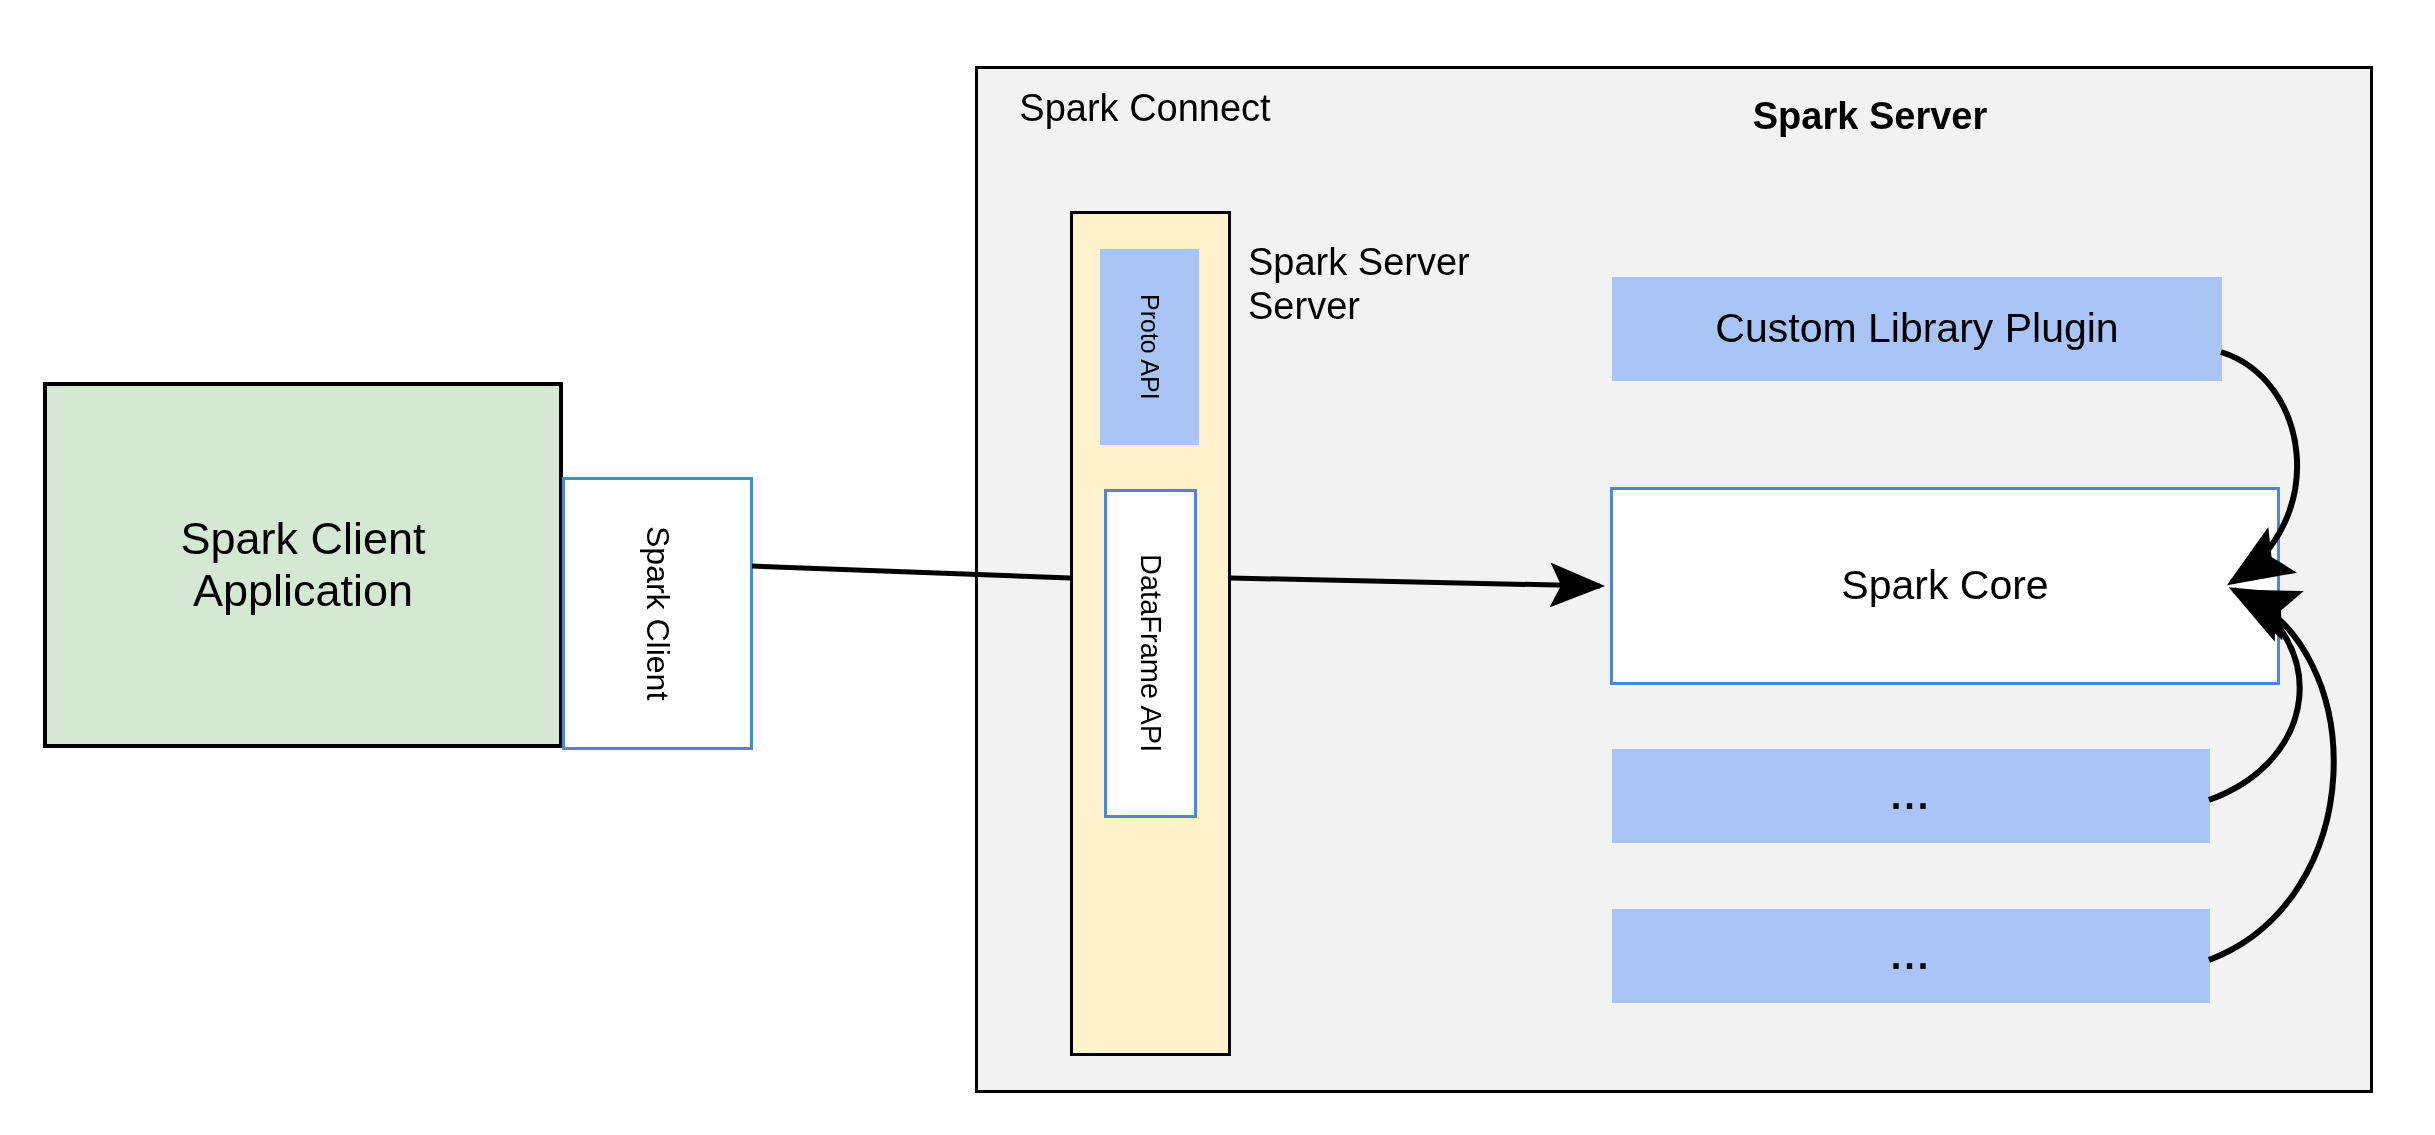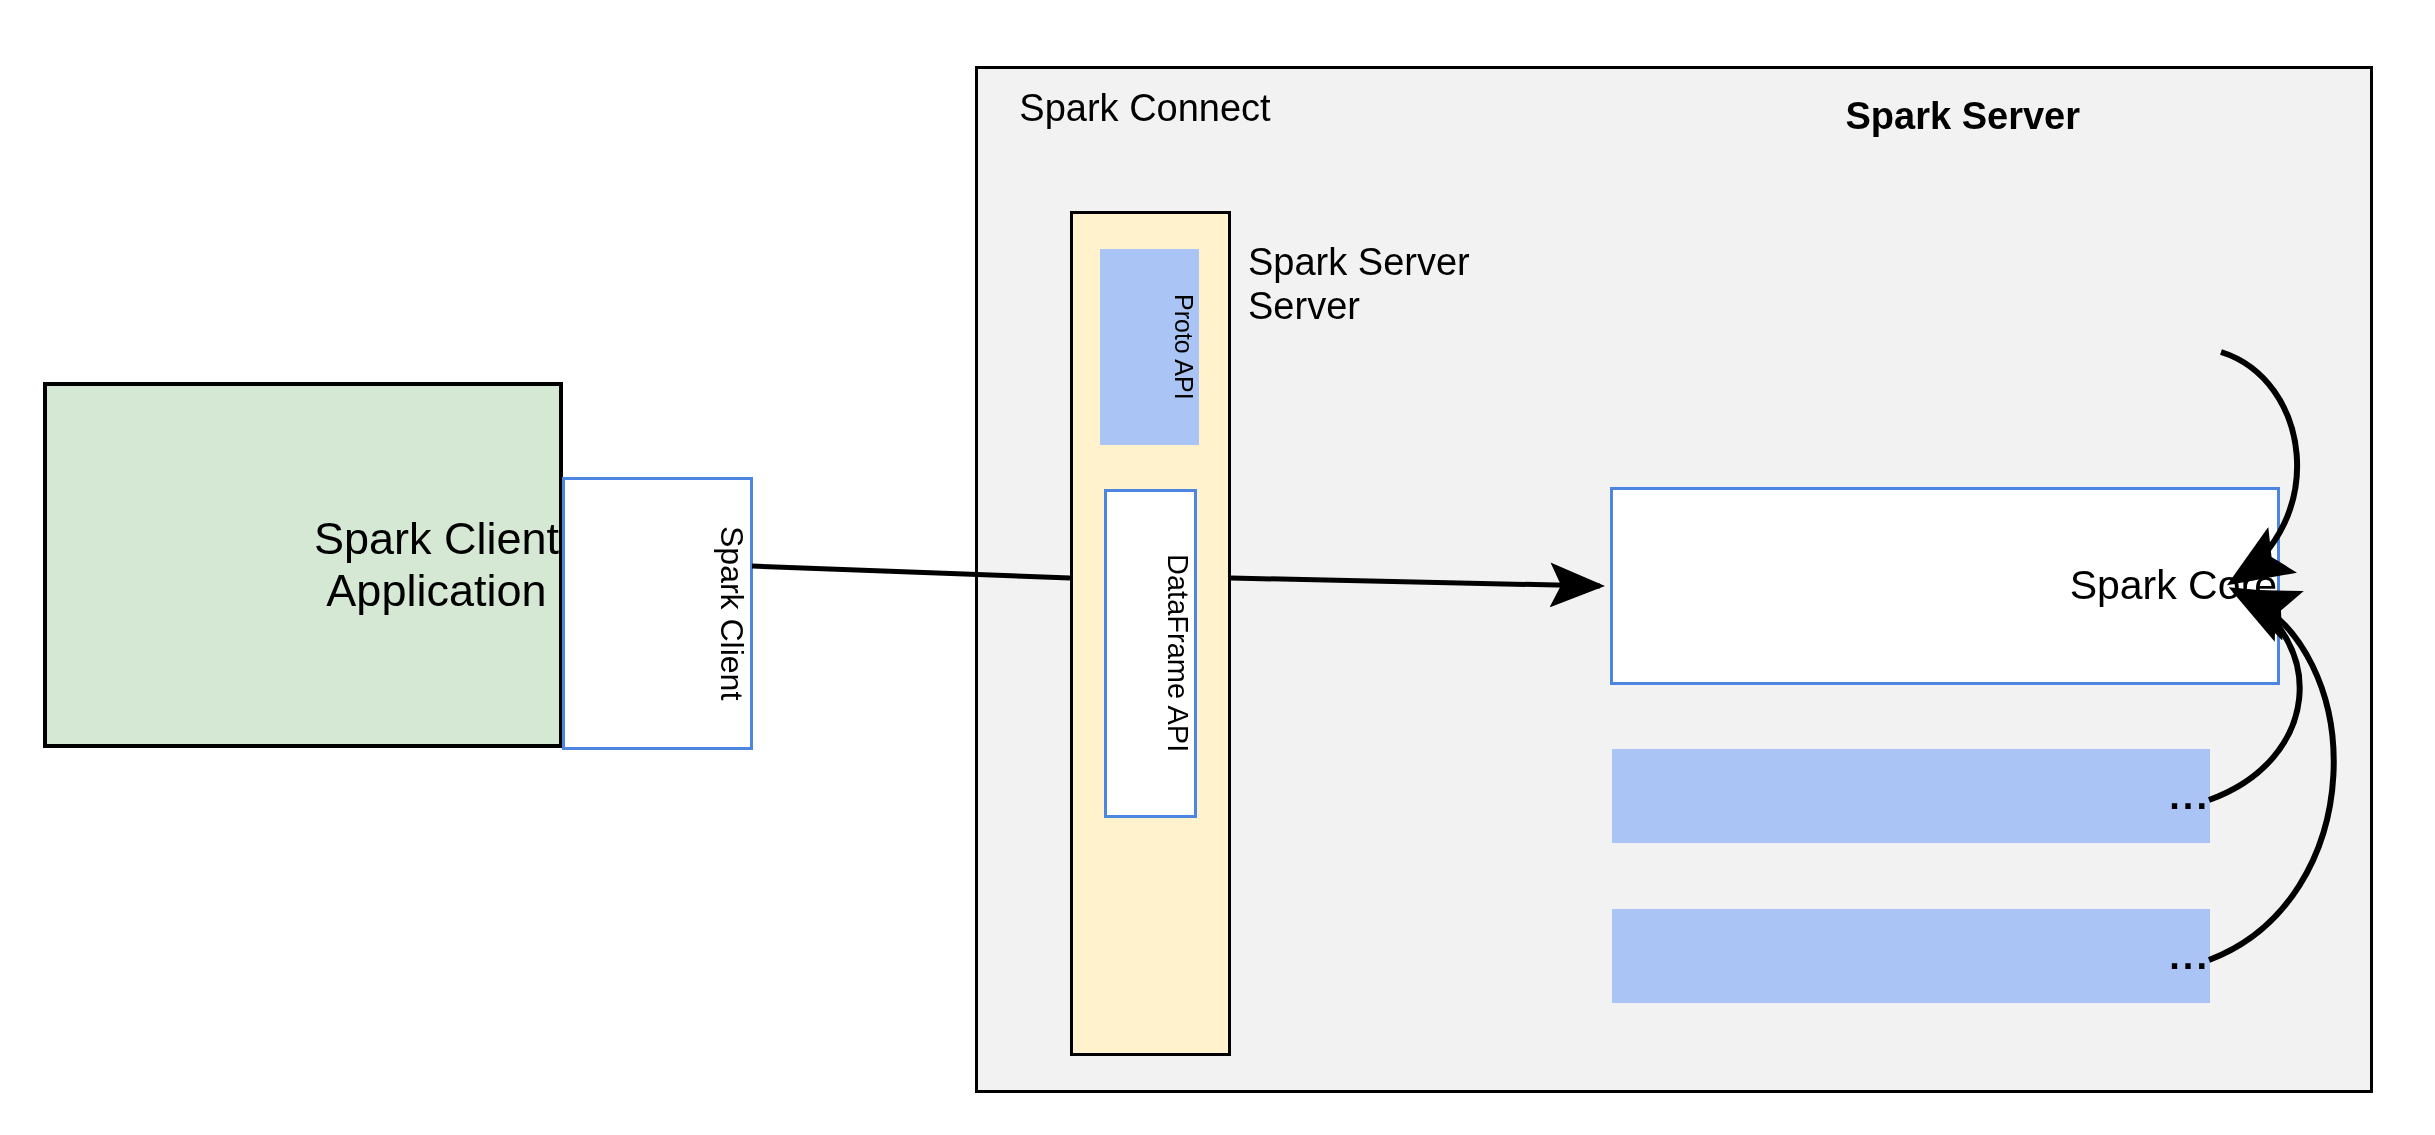--- a/index.html
+++ b/index.html
@@ -17,21 +17,21 @@
     width: 2435px;
     height: 1135px;
     background: #ffffff;
     overflow: hidden;
   }
   .box {
     position: absolute;
     box-sizing: border-box;
     display: flex;
     align-items: center;
-    justify-content: flex-end;
+    justify-content: center;
     text-align: center;
     color: #000000;
     line-height: 1.16;
   }
 
   
   #server-container {
     left: 975px;
     top: 66px;
     width: 1398px;
@@ -221,20 +221,21 @@
       <div>Spark Client</div>
       <div>Application</div>
     </div>
   </div>
 
 
   <div class="box" id="spark-client">
     <span class="vtext">Spark Client</span>
   </div>
 
+  <div class="box" id="custom-plugin">Custom Library Plugin</div>
 
   <div class="box" id="spark-core">Spark Core</div>
 
   <div class="box" id="ellipsis-1">...</div>
   <div class="box" id="ellipsis-2">...</div>
 
   <svg id="arrows" viewBox="0 0 2435 1135">
     <defs>
       <marker id="ah" markerWidth="11" markerHeight="9" refX="10" refY="4.5" orient="auto" markerUnits="strokeWidth">
         <path d="M0,0 L11,4.5 L0,9 L2.2,4.5 Z" fill="#000000"></path>

